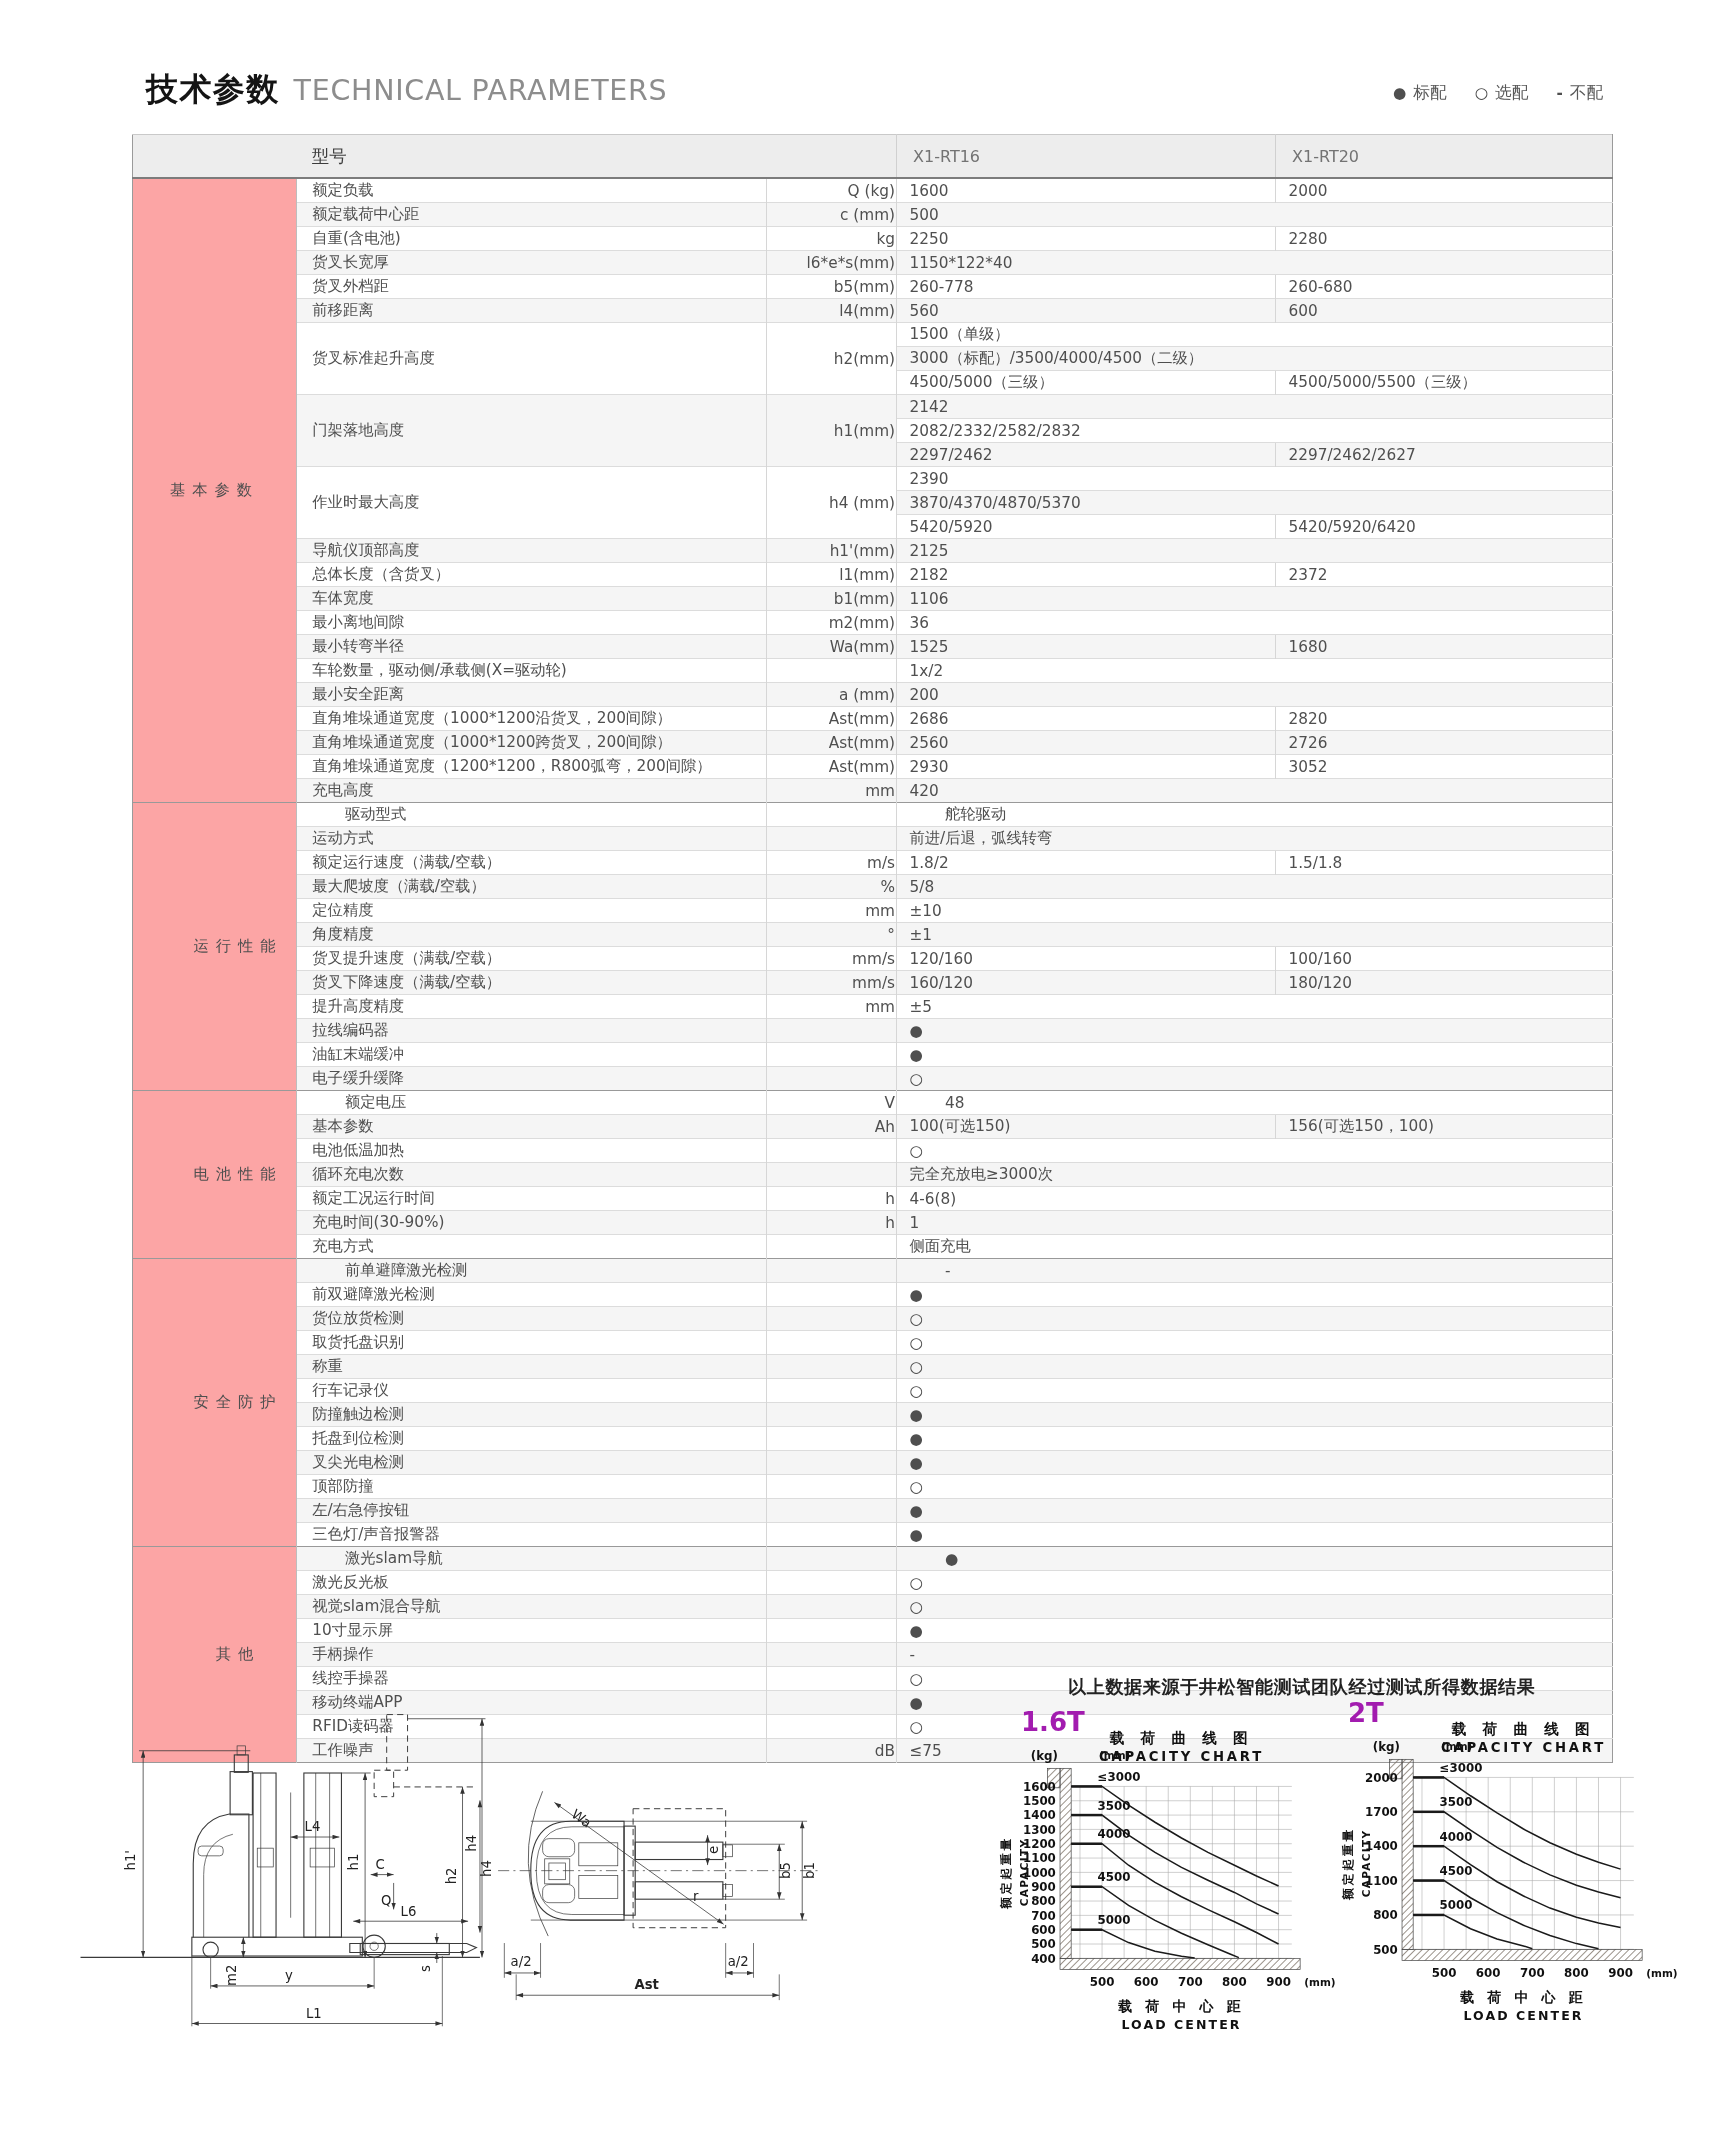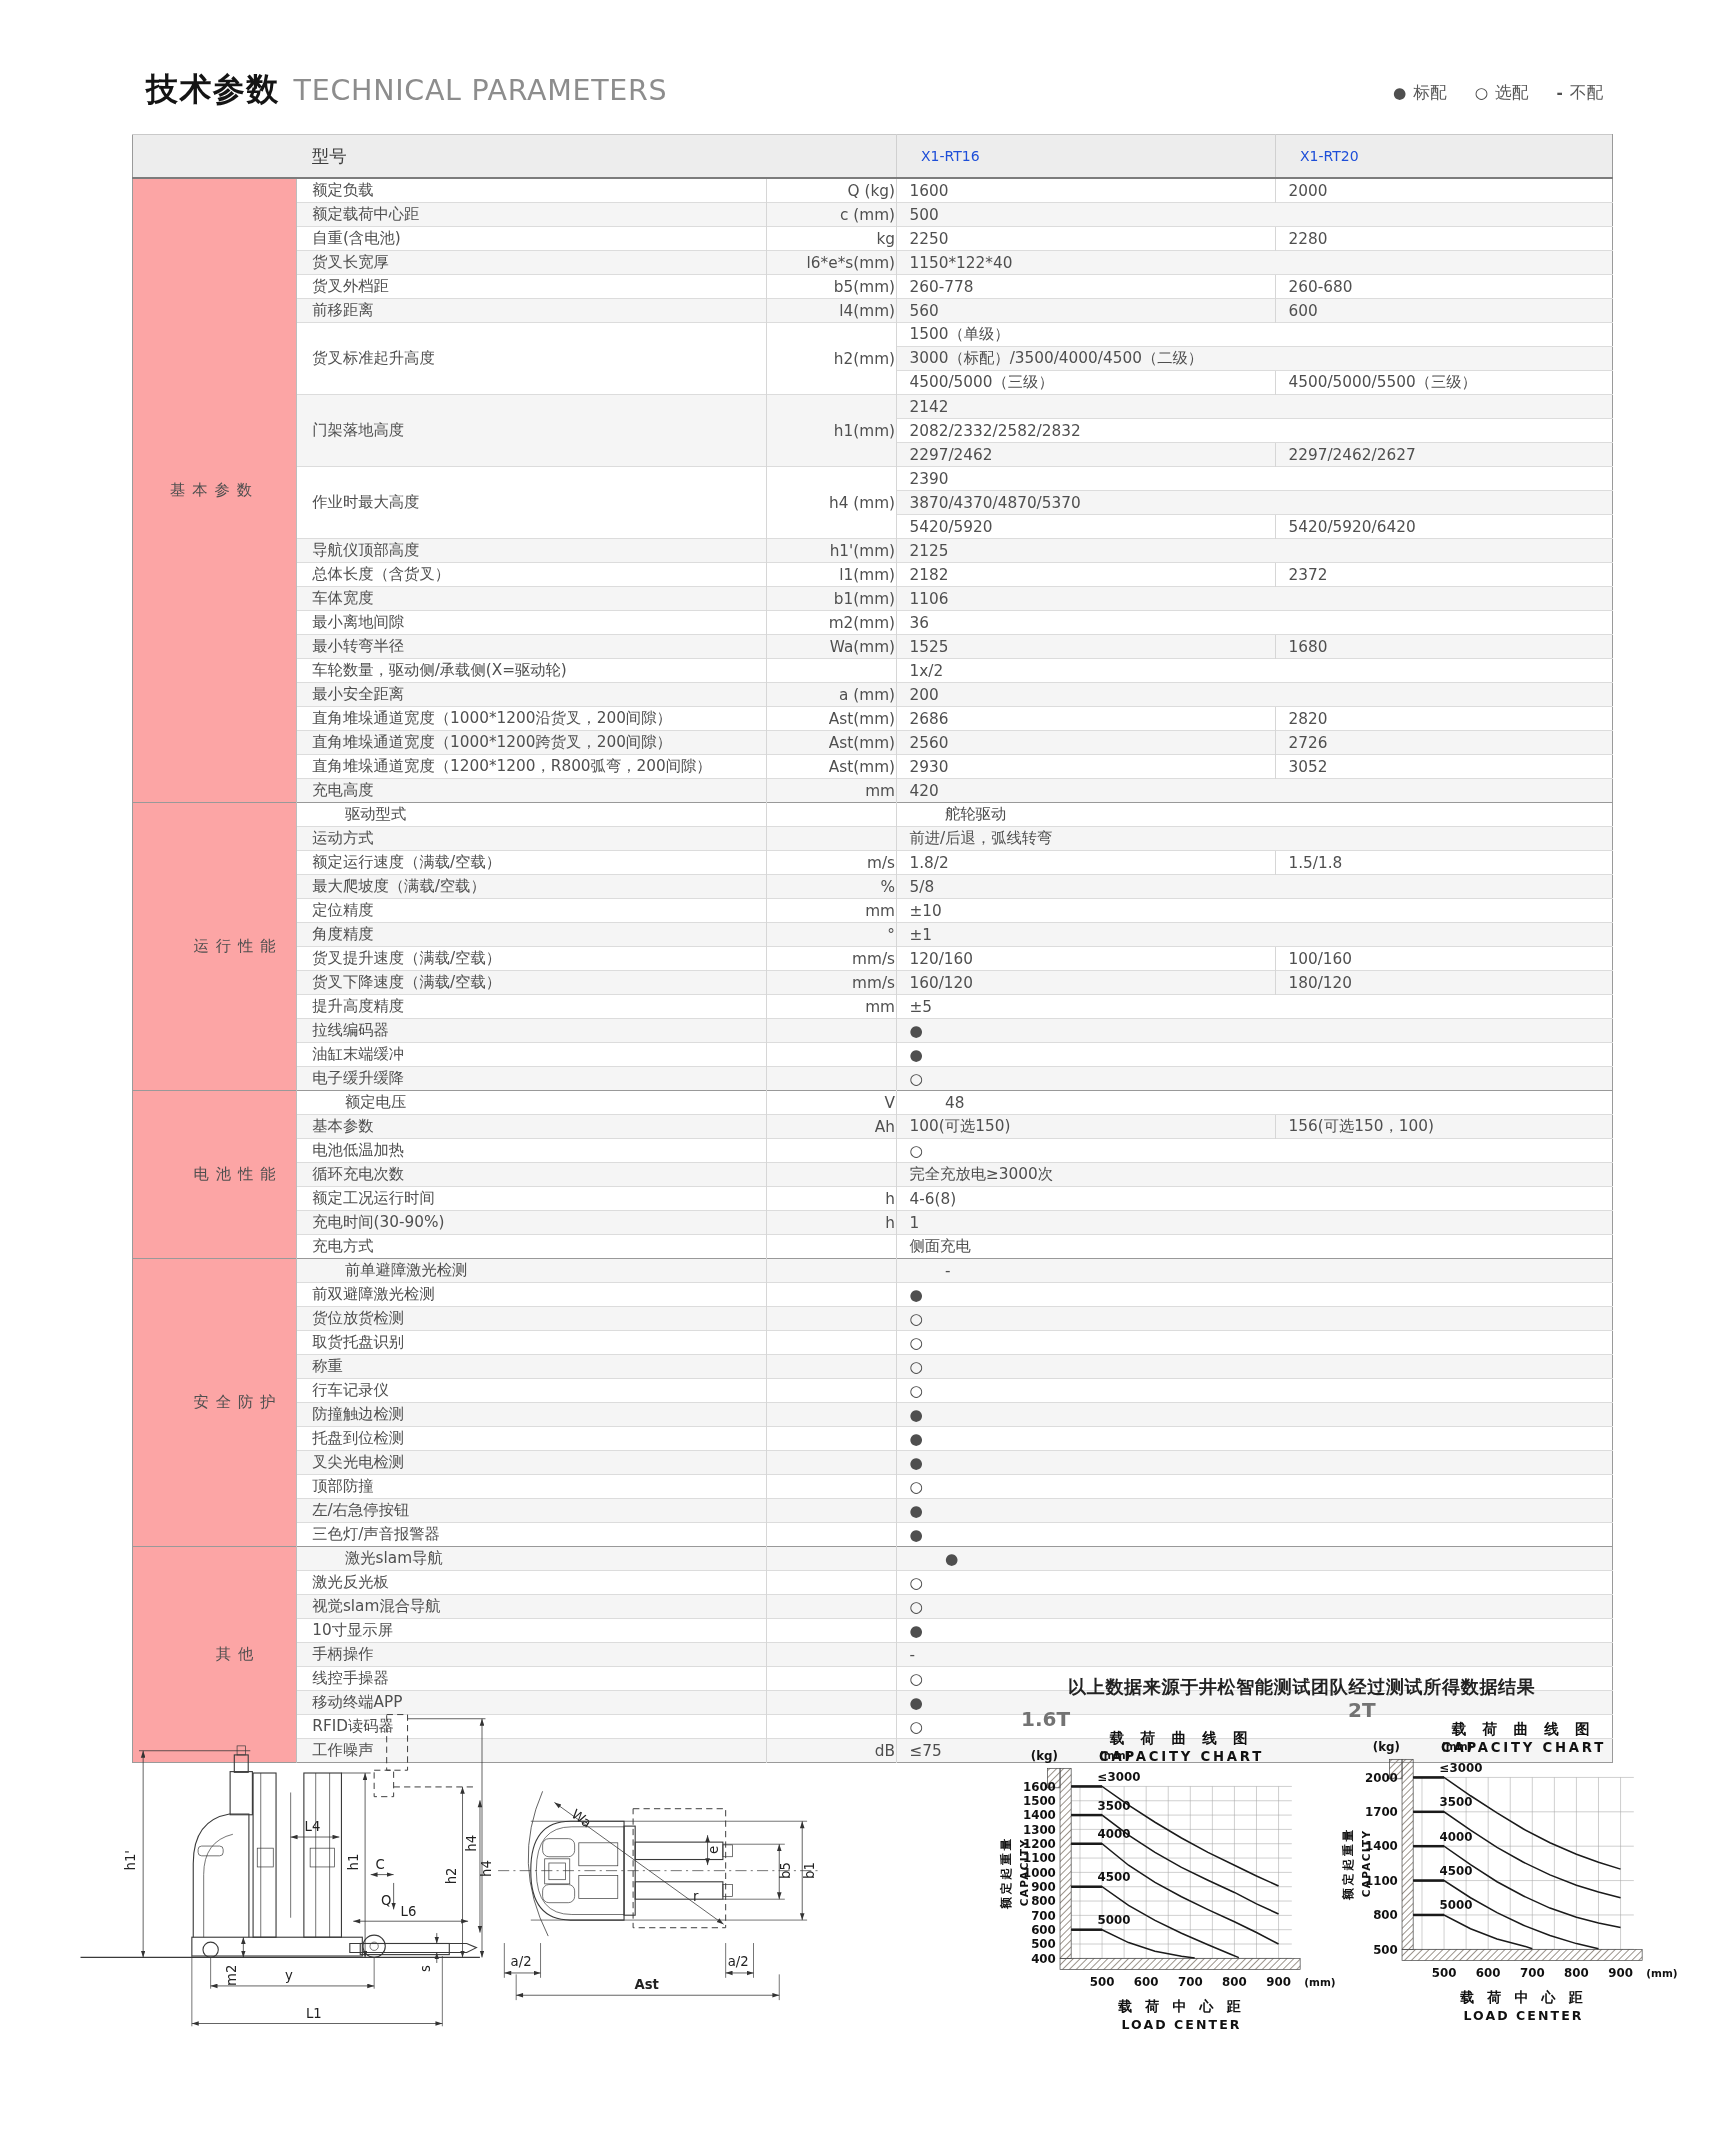--- a/index.html
+++ b/index.html
@@ -16,32 +16,32 @@
   .legend .sym{font-size:15.3px;color:#4f4f4f;}
   .legend .sym.dash{font-weight:700;}
   
   .spec-wrap{position:absolute;left:132px;top:134px;}
   table.spec{border-collapse:collapse;table-layout:fixed;width:1480px;
     border-left:1.4px solid #9a9a9a;border-right:1.4px solid #9a9a9a;border-top:0.7px solid #c9c9c9;border-bottom:1.4px solid #9a9a9a;border-radius:14px;}
   table.spec th,table.spec td{white-space:nowrap;overflow:hidden;font-weight:400;}
   table.spec thead th{height:40px;background:#ededed;border-bottom:2.1px solid #7c7c7c;text-align:left;vertical-align:middle;}
   th.cat-h{background:#ffffff;}
   th.model-h{font-size:17.4px;font-weight:700;color:#3c3c3c;padding-left:15.3px;}
-  th.m16-h,th.m20-h{font-size:14px;font-weight:700;color:#1d4ed8;padding-left:24px;border-left:0.7px solid #d0d0d0;}
+  th.m16-h,th.m20-h{font-size:16px;font-weight:700;color:#737373;padding-left:16px;border-left:0.7px solid #d0d0d0;}
   table.spec td{height:21px;font-size:15.3px;color:#4f4f4f;border-top:0.7px solid #dcdcdc;vertical-align:middle;}
   td.cat{background:#fca5a5;border-right:0.7px solid #bdbdbd;text-align:center;letter-spacing:7px;
     font-size:16.7px;color:#5a5a5a;}
   td.param{padding-left:15.3px;}
   td.sym{border-left:0.7px solid #d6d6d6;padding-left:9.7px;text-align:right;}
   td.val{border-left:0.7px solid #d6d6d6;padding-left:12.5px;}
   td.alt{background:#f5f5f5;}
   tr.sec td{border-top:1.4px solid #999999;padding-left:48px;}
   
   .note{position:absolute;left:1032px;top:1675px;font-size:18px;font-weight:700;color:#222222;letter-spacing:0.7px;margin-left:36px;}
-  .ton{position:absolute;font-size:20px;font-weight:800;color:#737373;}
+  .ton{position:absolute;font-size:26px;font-weight:800;color:#a21caf;}
   .ton16{left:1021px;top:1707px;}
   .ton20{left:1348px;top:1698px;}
   .chart-mount{position:absolute;}
   .chart16{left:996px;top:1725px;}
   .chart20{left:1338px;top:1716px;}
   
   .drawing{position:absolute;}
   .side-drawing{left:61px;top:1709px;}
   .top-drawing{left:473px;top:1776px;}
   svg .machine{stroke:#3a3a3a;fill:none;stroke-width:1.6;}

